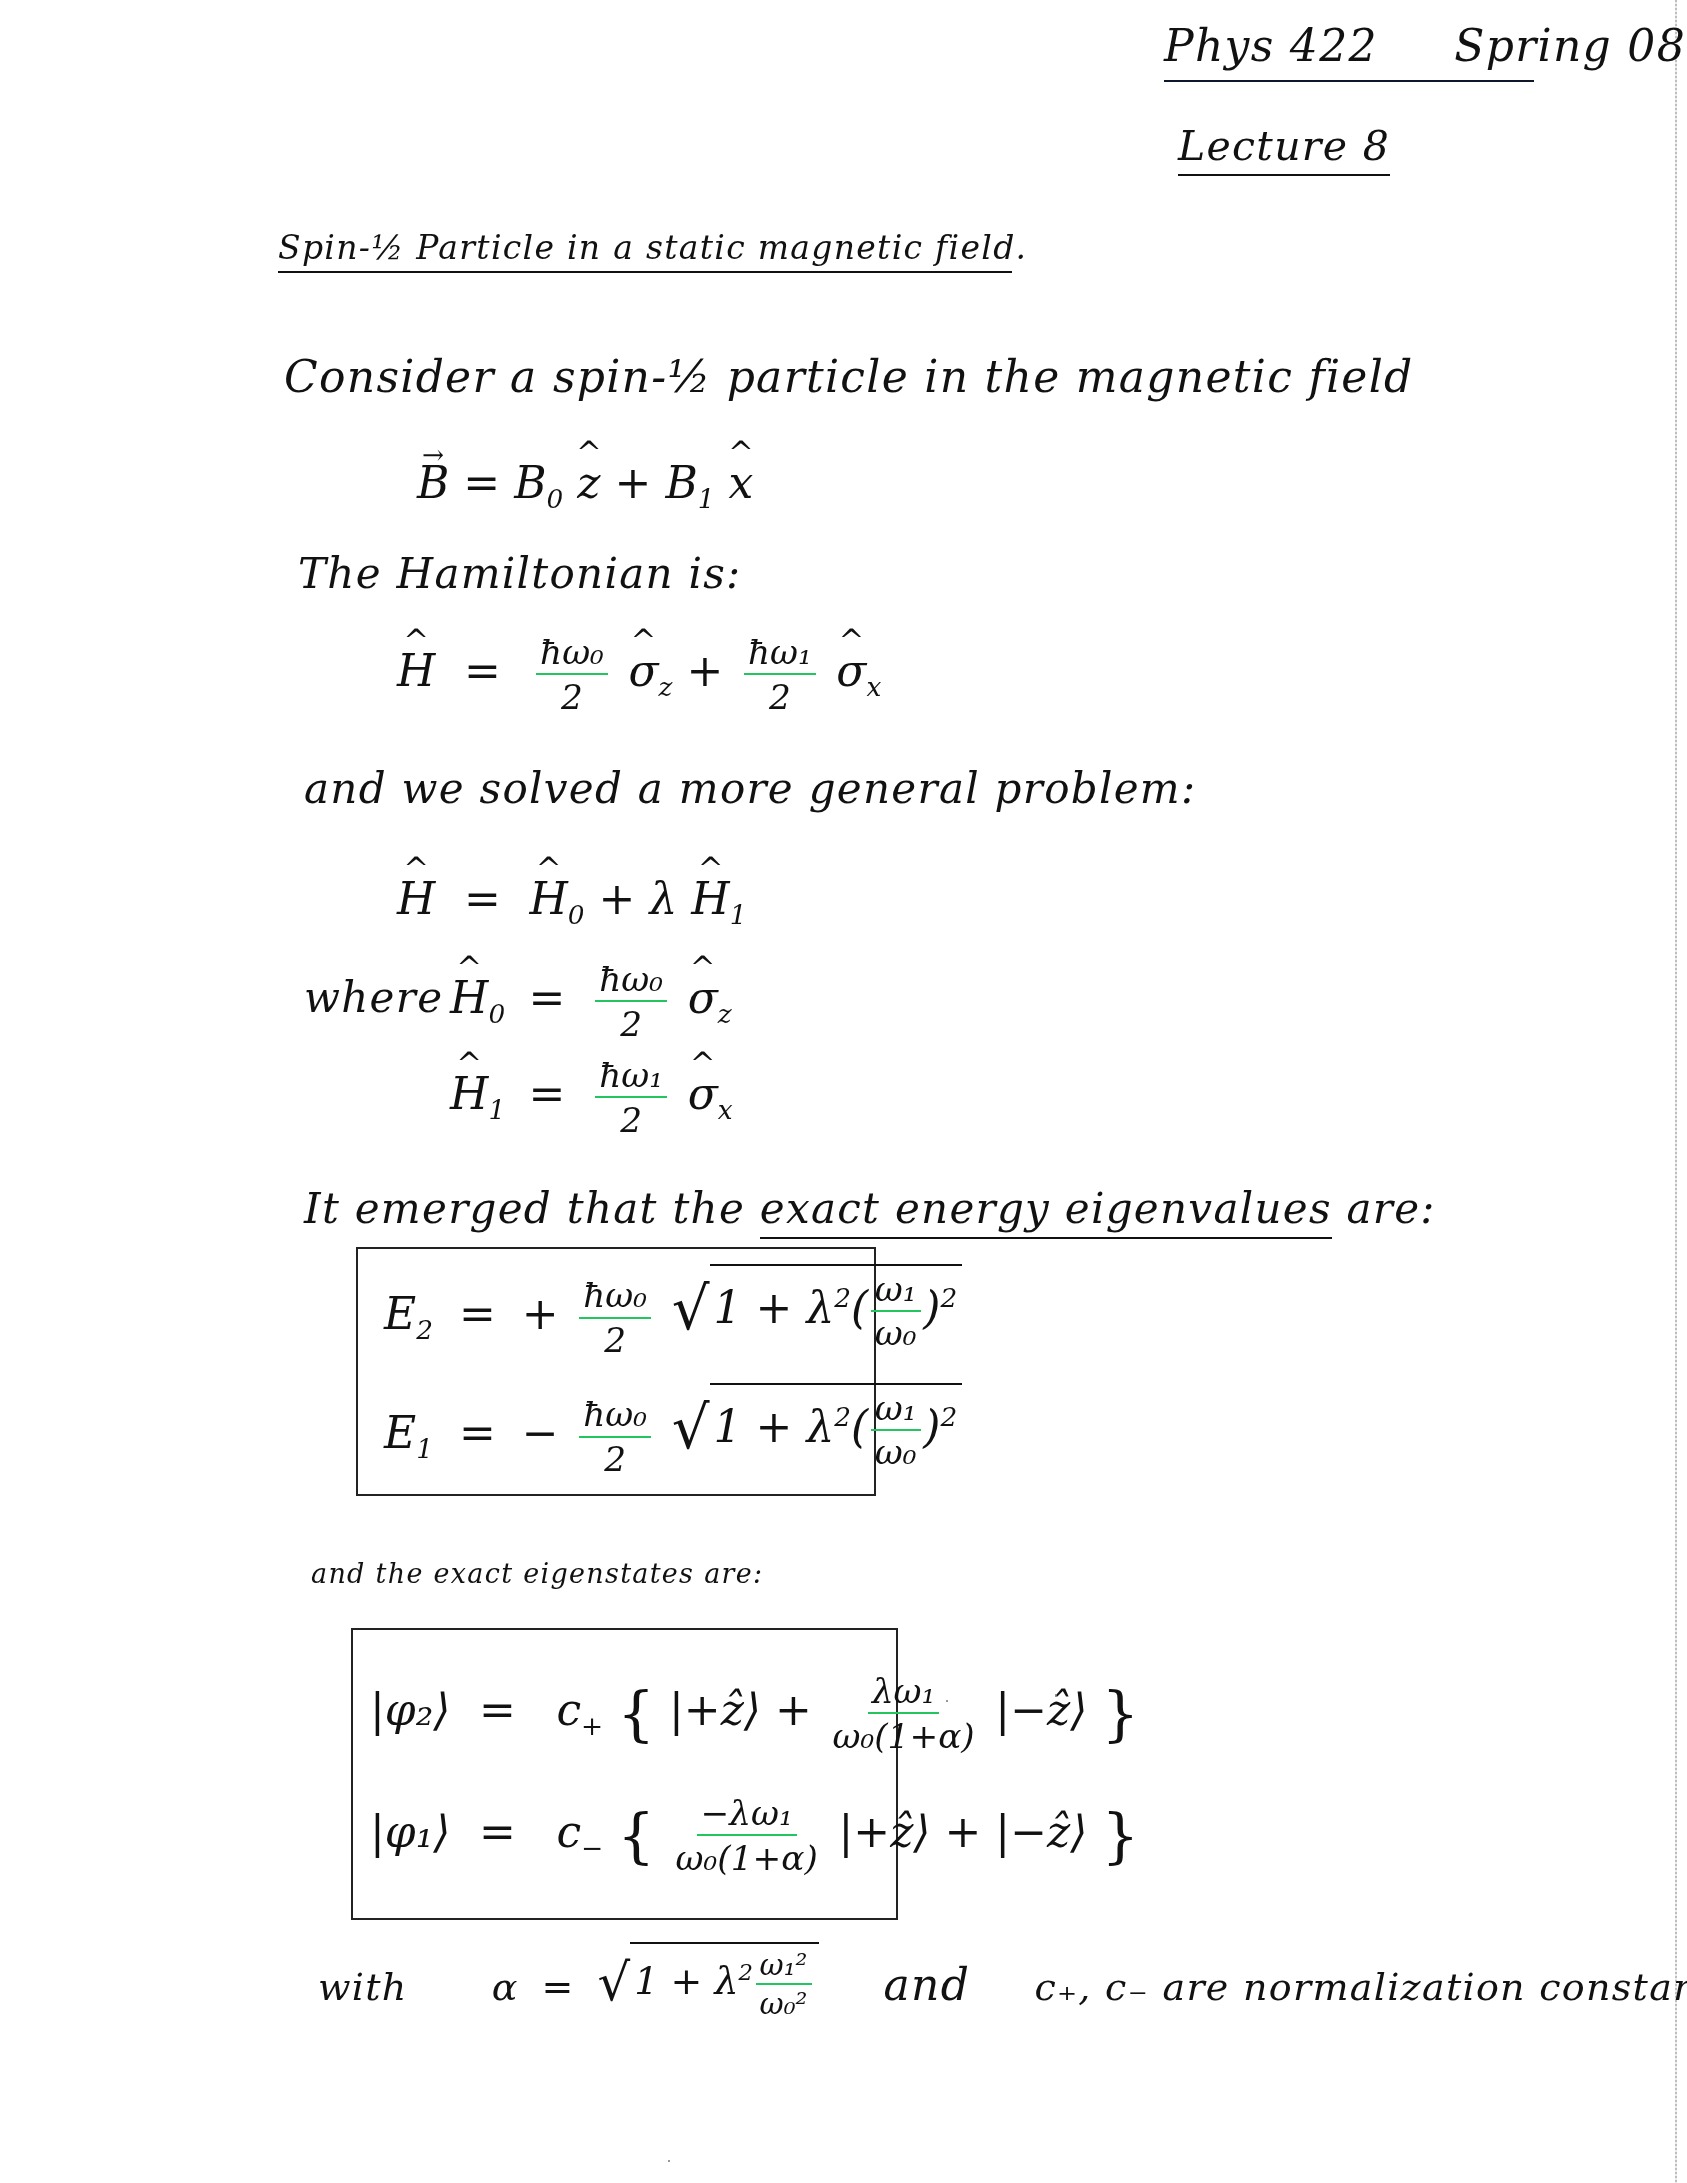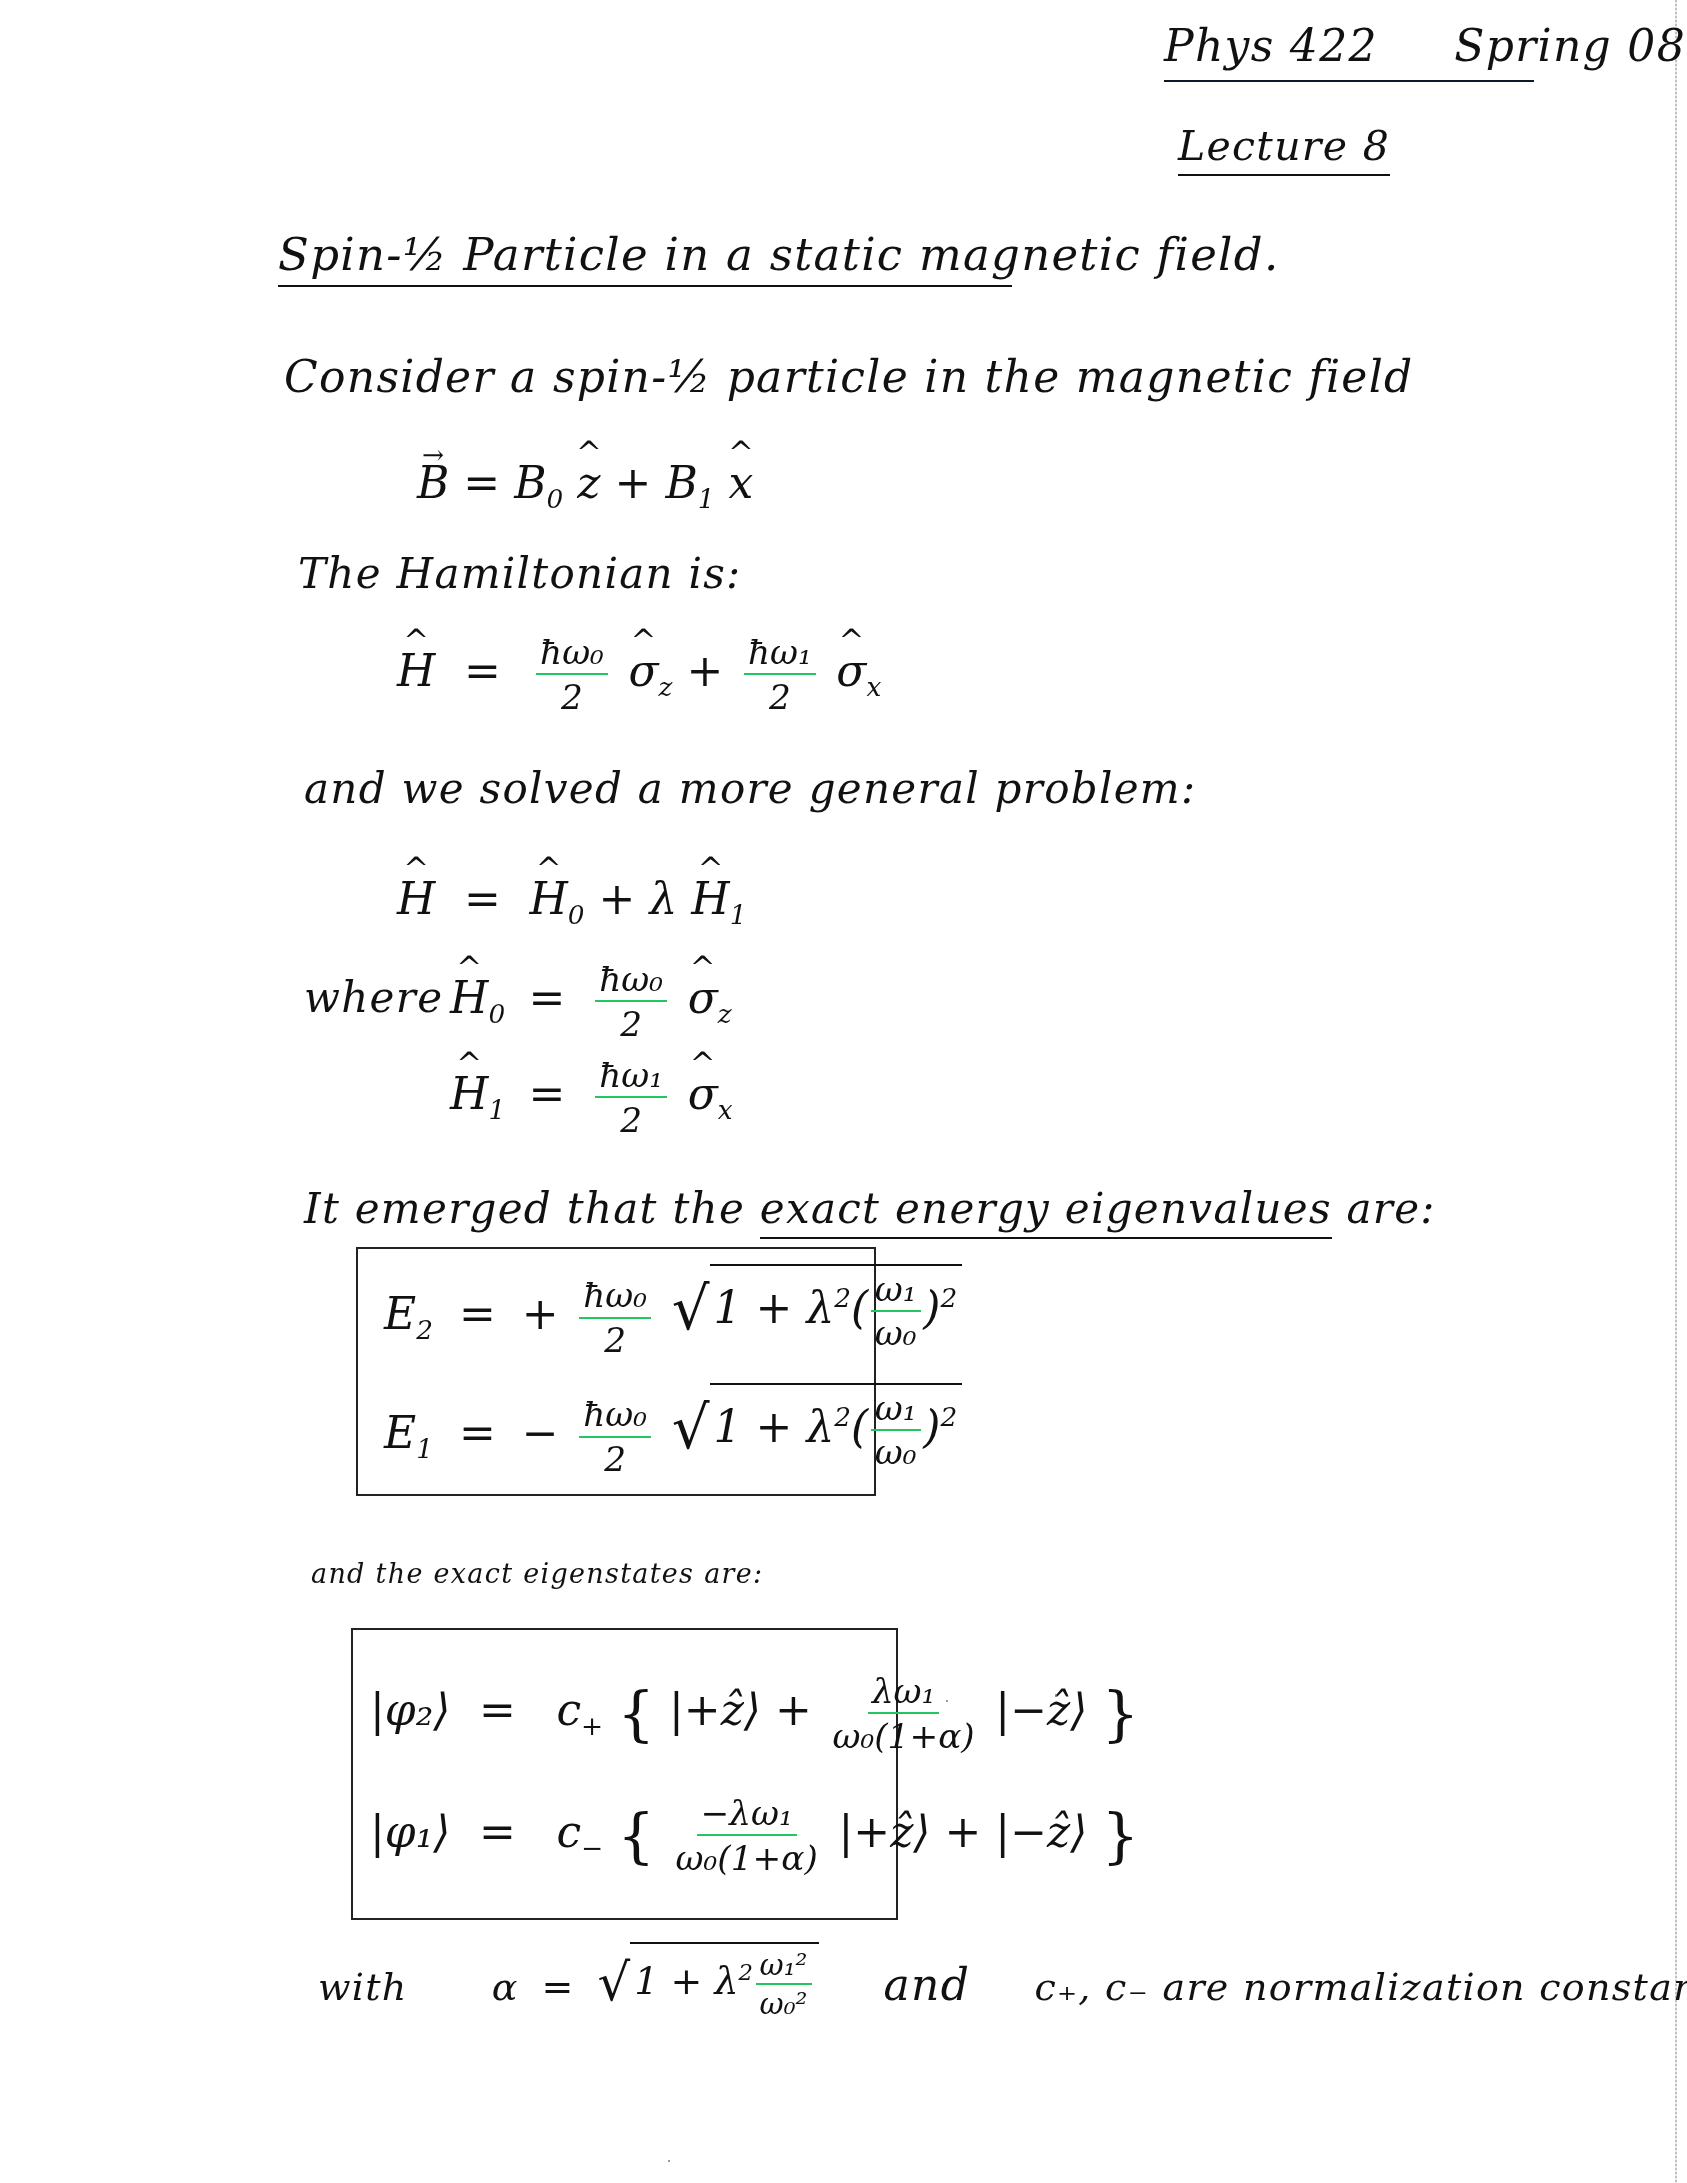--- a/index.html
+++ b/index.html
@@ -33,21 +33,21 @@
 
 <div class="margin-line"></div>
 
 <div class="abs hand" style="left:1164px; top:20px; font-size:44px; border-bottom:2px solid #0f172a; padding-bottom:9.3px; width:370px;">
   <span>Phys 422</span>
   <span style="display:inline-block; width:46px;"></span>
   <span>Spring 08</span>
 </div>
 <div class="abs hand ul" style="left:1178px; top:106px; font-size:41px;margin-top:16px;">Lecture 8</div>
 
-<div class="abs hand ul" style="left:278px; top:228px; font-size:45px; width:734px;">Spin-½ Particle in a static magnetic field.</div>
+<div class="abs hand ul" style="left:278px; top:228px; font-size:33px; width:734px;">Spin-½ Particle in a static magnetic field.</div>
 
 <div class="abs hand" style="left:284px; top:351px; font-size:44px;">Consider a spin-½ particle in the magnetic field</div>
 
 <div class="abs math" style="left:417px; top:457px;">
   <span class="vec">B</span>
   <span>=</span>
   <span>B</span><sub>0</sub>
   <span class="hat">z</span>
   <span>+</span>
   <span>B</span><sub>1</sub>

